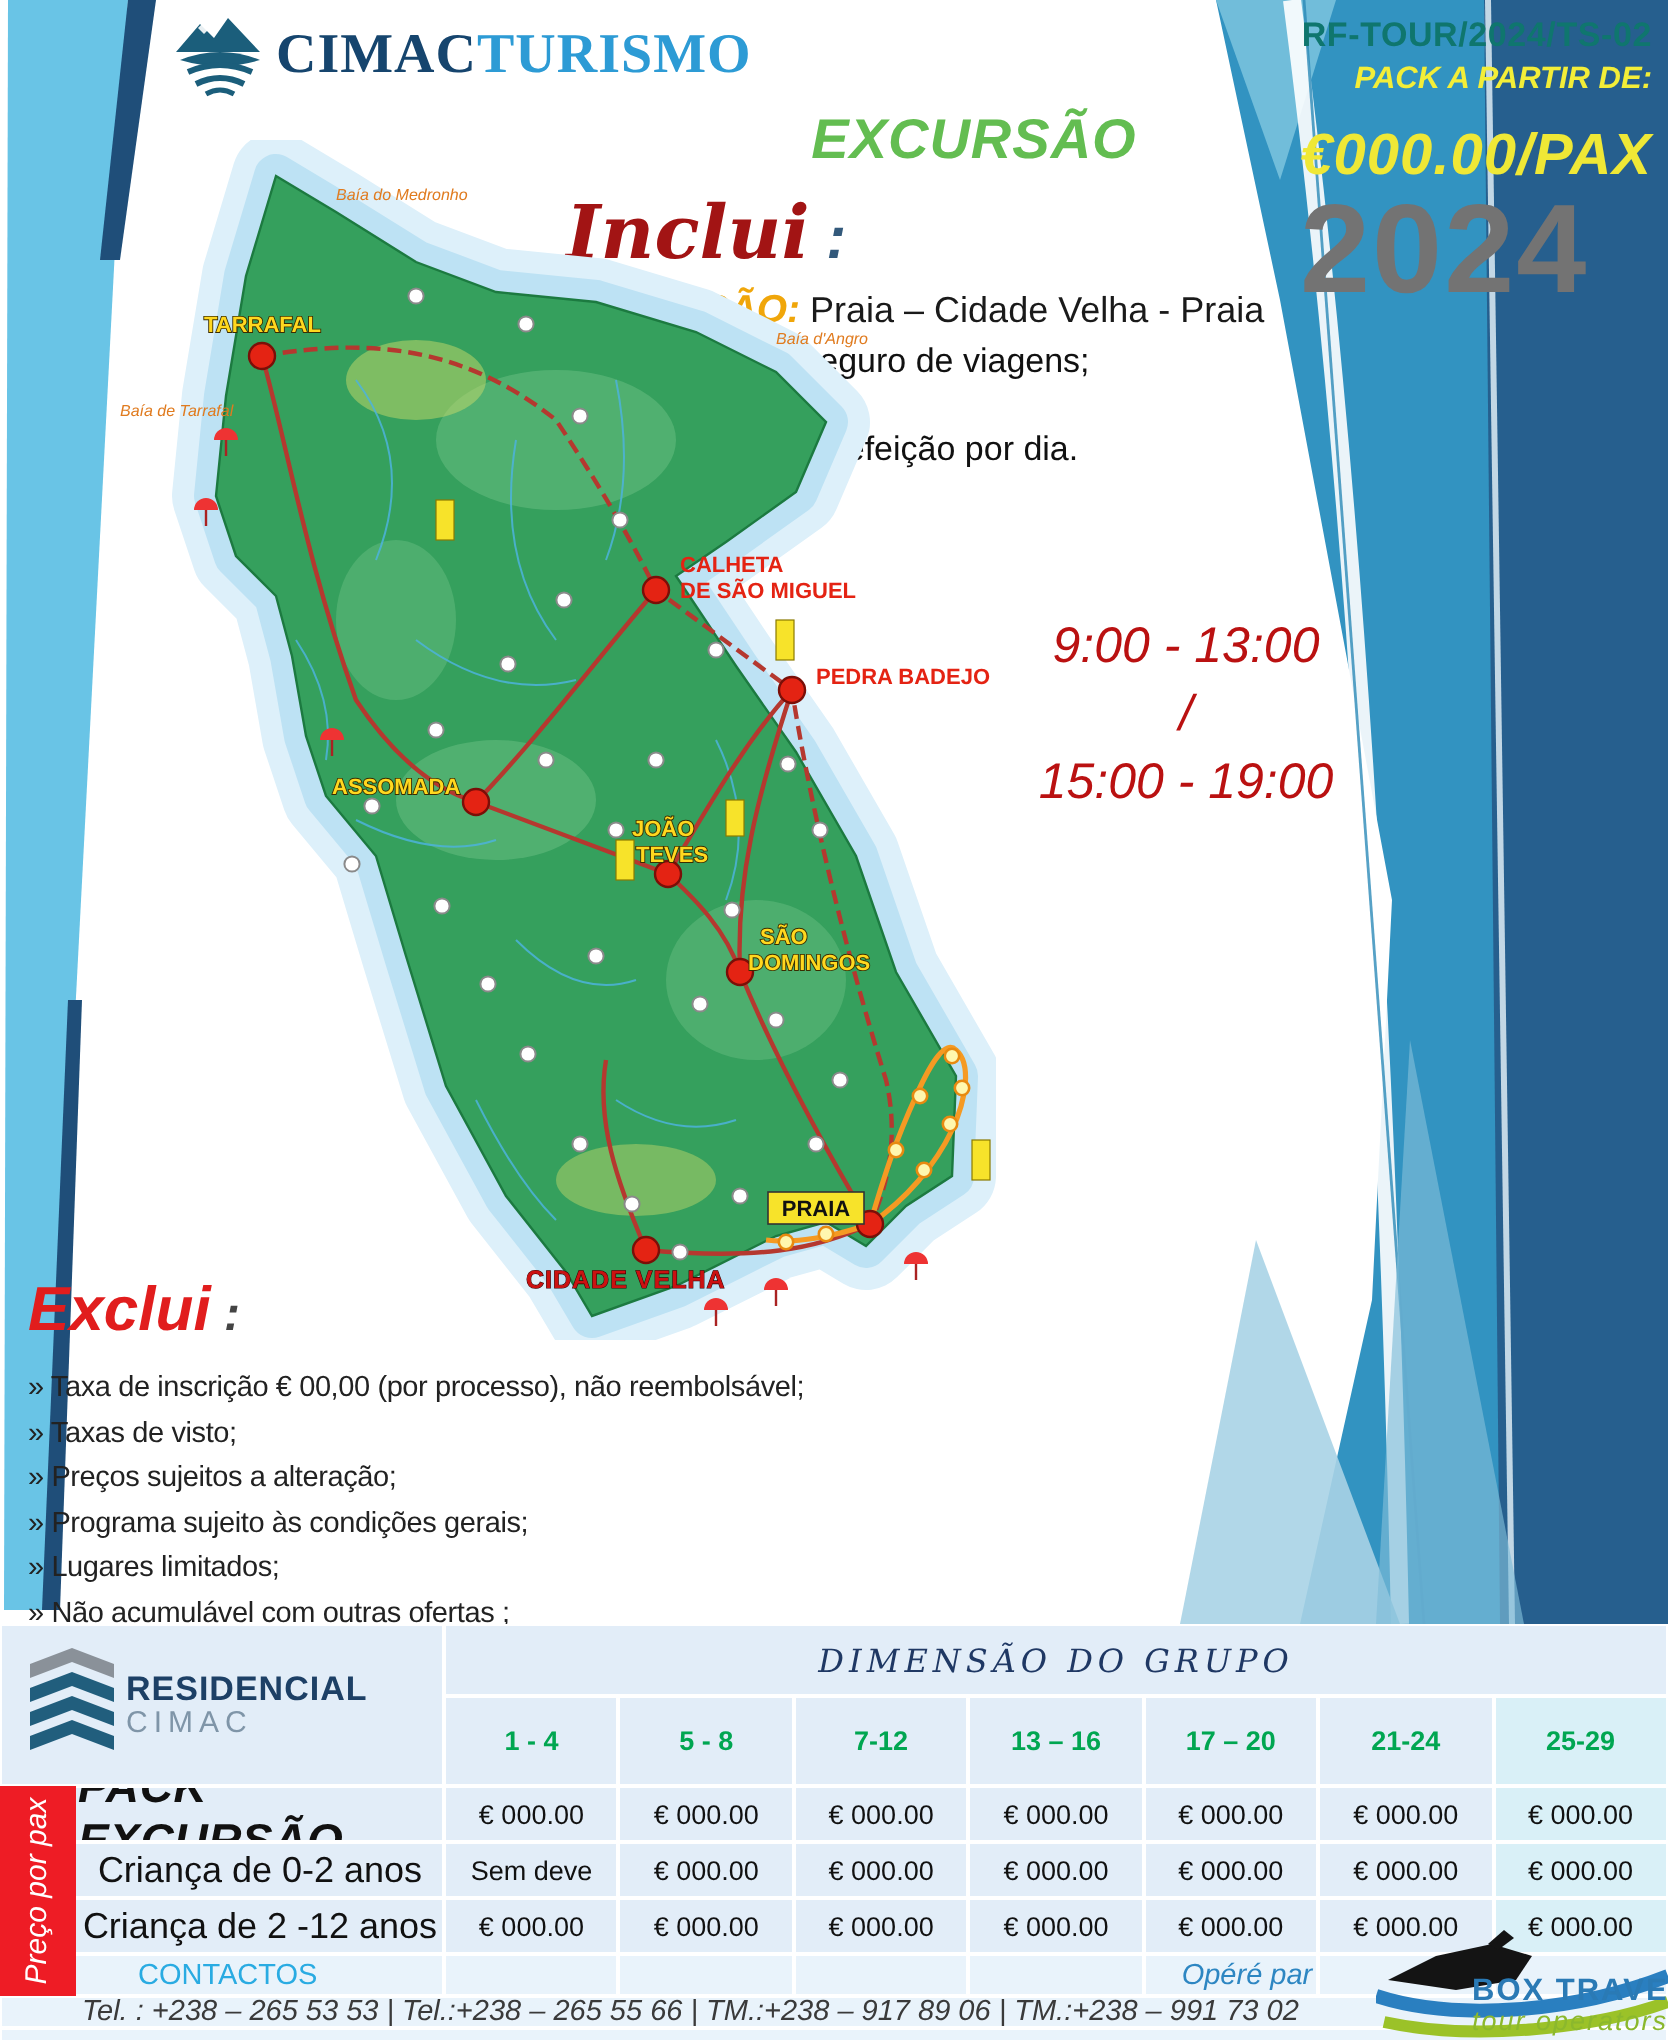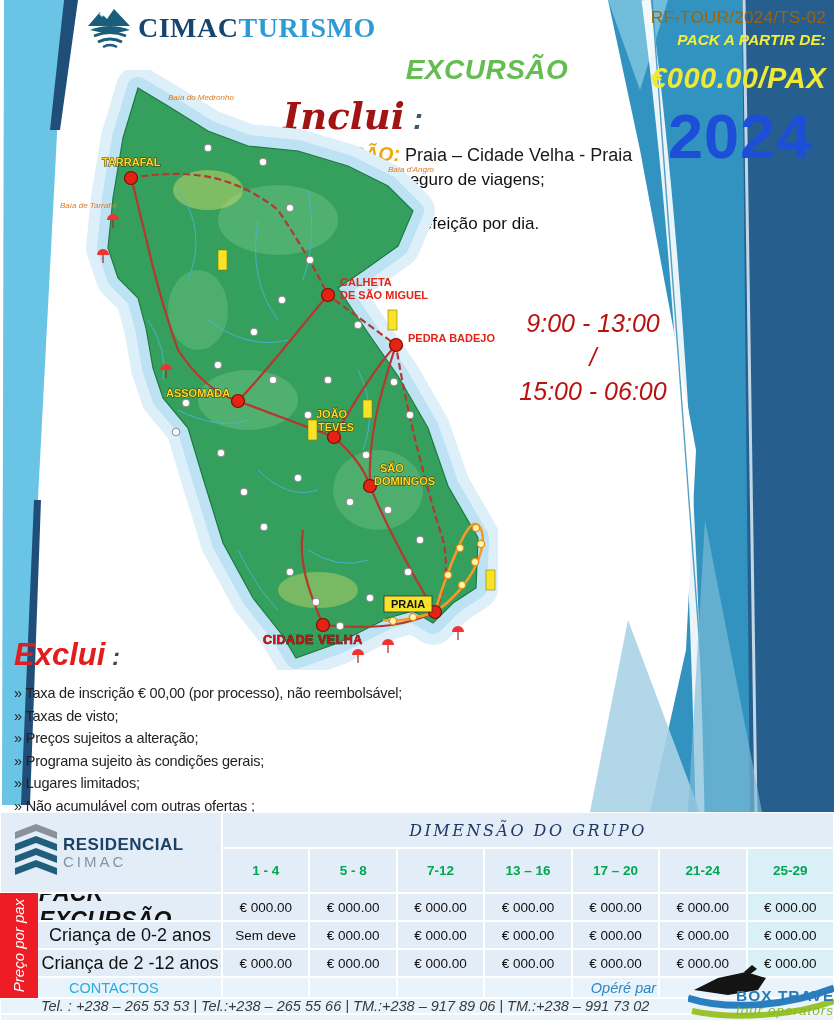--- a/index.html
+++ b/index.html
@@ -7,24 +7,24 @@
           font-family:"Liberation Sans",sans-serif;margin:0 auto;}
   .abs{position:absolute;}
   svg{display:block;}
 
   
   .brand{left:86px;top:6px;display:flex;align-items:center;gap:4px;}
   .brand-name{font-family:"Liberation Serif",serif;font-weight:bold;font-size:28px;letter-spacing:.5px;}
   .brand-name .n1{color:#16456e;}
   .brand-name .n2{color:#2d9bd5;}
 
-  .ref-code{right:8px;top:8px;color:#a16207;font-weight:normal;font-size:17px;letter-spacing:.3px;}
+  .ref-code{right:8px;top:8px;color:#0f766e;font-weight:bold;font-size:17px;letter-spacing:.3px;}
   .pack-label{right:8px;top:31px;color:#f3ee38;font-weight:bold;font-style:italic;font-size:15.5px;}
   .pack-price{right:8px;top:62px;color:#efe836;font-weight:bold;font-style:italic;font-size:29px;letter-spacing:.5px;}
-  .year{left:650px;top:100px;width:180px;text-align:center;color:#1d4ed8;font-weight:bold;font-size:63px;letter-spacing:1px;}
+  .year{left:650px;top:89px;width:180px;color:#737373;font-weight:bold;font-size:63px;letter-spacing:1px;}
 
   .title-excursao{left:392px;top:54px;width:190px;text-align:center;color:#63bd51;
                   font-weight:bold;font-style:italic;font-size:28px;letter-spacing:.5px;}
 
   
   .inclui{left:283px;top:96px;width:372px;}
   .inclui-head{font-family:"DejaVu Serif",serif;font-style:italic;font-weight:bold;
                font-size:37px;color:#a21414;line-height:40px;}
   .inclui-head .colon{color:#33597b;font-size:30px;font-family:"Liberation Sans",sans-serif;}
   .inclui-route{margin-top:4px;font-size:18px;color:#1a1a1a;}
@@ -140,21 +140,21 @@
     <div class="inclui-items">
       <div>» Cobertura de seguro de viagens;</div>
       <div>» Guia turística;</div>
       <div>» Voucher para 1 refeição por dia.</div>
     </div>
   </div>
 
   <div class="abs schedule">
     <div>9:00 - 13:00</div>
     <div>/</div>
-    <div>15:00 - 06:00</div>
+    <div>15:00 - 19:00</div>
   </div>
 
   <svg class="abs" width="440" height="600" viewBox="0 0 440 600" style="left:58px;top:70px;">
 
     <path id="isl" d="M80,18 L110,36 L150,61 L190,76 L240,81 L290,96 L330,116 L355,141 L340,176 L305,201 L280,218
       L310,263 L340,306 L370,358 L390,416 L420,468 L418,518 L395,533 L375,553 L355,541 L330,548 L280,573 L238,588
       L225,566 L195,528 L165,473 L145,408 L130,358 L105,328 L95,298 L88,258 L80,228 L60,208 L50,178 L55,128 L65,68 Z" fill="none" stroke="#ddf0fa" stroke-width="44" stroke-linejoin="round"></path>
     <path d="M80,18 L110,36 L150,61 L190,76 L240,81 L290,96 L330,116 L355,141 L340,176 L305,201 L280,218
       L310,263 L340,306 L370,358 L390,416 L420,468 L418,518 L395,533 L375,553 L355,541 L330,548 L280,573 L238,588
       L225,566 L195,528 L165,473 L145,408 L130,358 L105,328 L95,298 L88,258 L80,228 L60,208 L50,178 L55,128 L65,68 Z" fill="none" stroke="#bde2f4" stroke-width="22" stroke-linejoin="round"></path>

